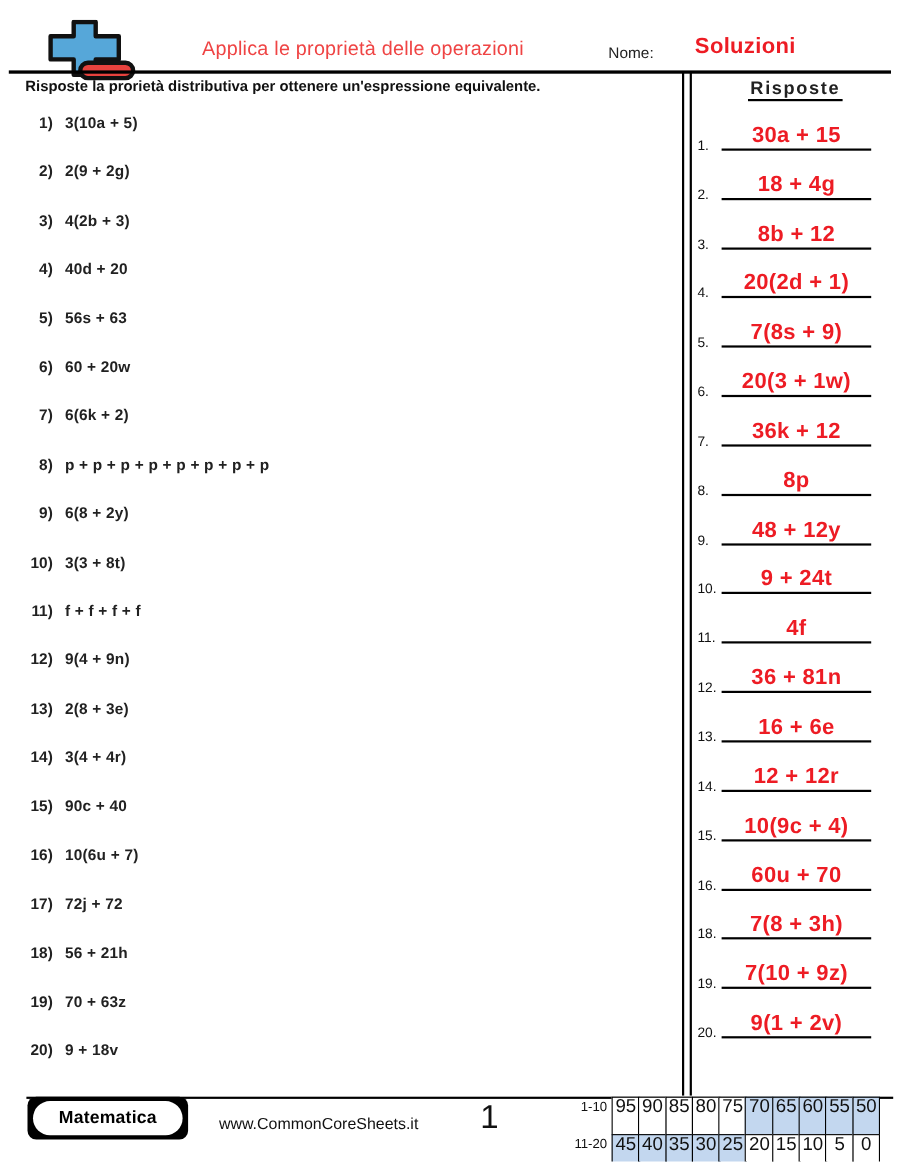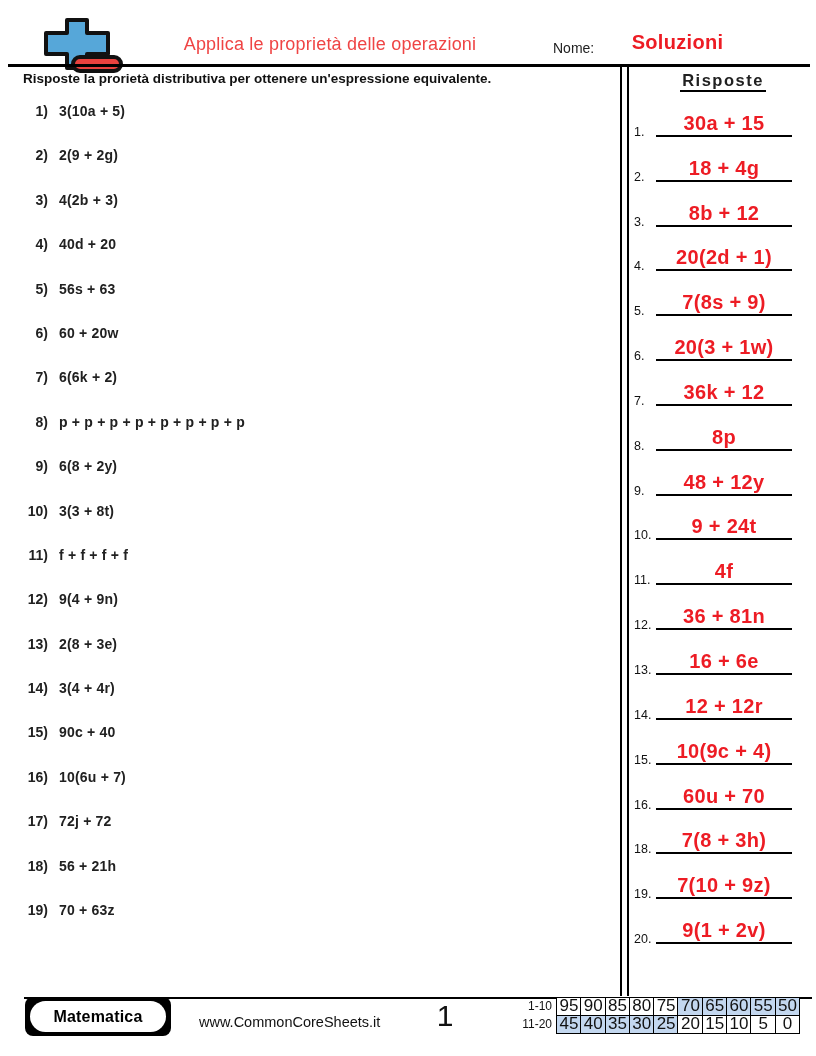--- a/index.html
+++ b/index.html
@@ -76,21 +76,21 @@
   .brand-pill {
     position: absolute; left: 5px; right: 5px; top: 4px; bottom: 4px;
     background: #fff; border-radius: 16px;
     display: flex; align-items: center; justify-content: center;
     font-size: 16px; font-weight: bold; color: #000; letter-spacing: 0.2px;
   }
   .site-url { position: absolute; left: 162px; top: 1014px; font-size: 14.5px; color: #111; margin-left: 37px; }
   .page-number { position: absolute; left: 400px; top: 999px; width: 90px; text-align: center; font-size: 30px; color: #111; }
 
   .score-table { position: absolute; left: 520px; top: 997px; }
-  .score-row { display: flex; height: 19px; }
+  .score-row { display: flex; height: 35px; }
   .score-row + .score-row { margin-top: -1.5px; }
   .score-label {
     width: 36px; text-align: right; padding-right: 4px;
     font-size: 12px; line-height: 19.5px; color: #111;
   }
   .score-cell {
     width: 25.8px; border: 1.5px solid #000; background: #fff;
     font-size: 17px; line-height: 16px; text-align: center; color: #111;
   }
   .score-cell + .score-cell { margin-left: -1.5px; }
@@ -182,20 +182,24 @@
       <span class="p-num">17)</span>
       <span class="p-expr">72j + 72</span>
     </div>
     <div class="p-row">
       <span class="p-num">18)</span>
       <span class="p-expr">56 + 21h</span>
     </div>
     <div class="p-row">
       <span class="p-num">19)</span>
       <span class="p-expr">70 + 63z</span>
+    </div>
+    <div class="p-row">
+      <span class="p-num">20)</span>
+      <span class="p-expr">9 + 18v</span>
     </div>
 </div>
 
 <div class="divider"></div>
 
 <div class="answers-title">
   <span>Risposte</span>
 </div>
 
 <div class="answers">

